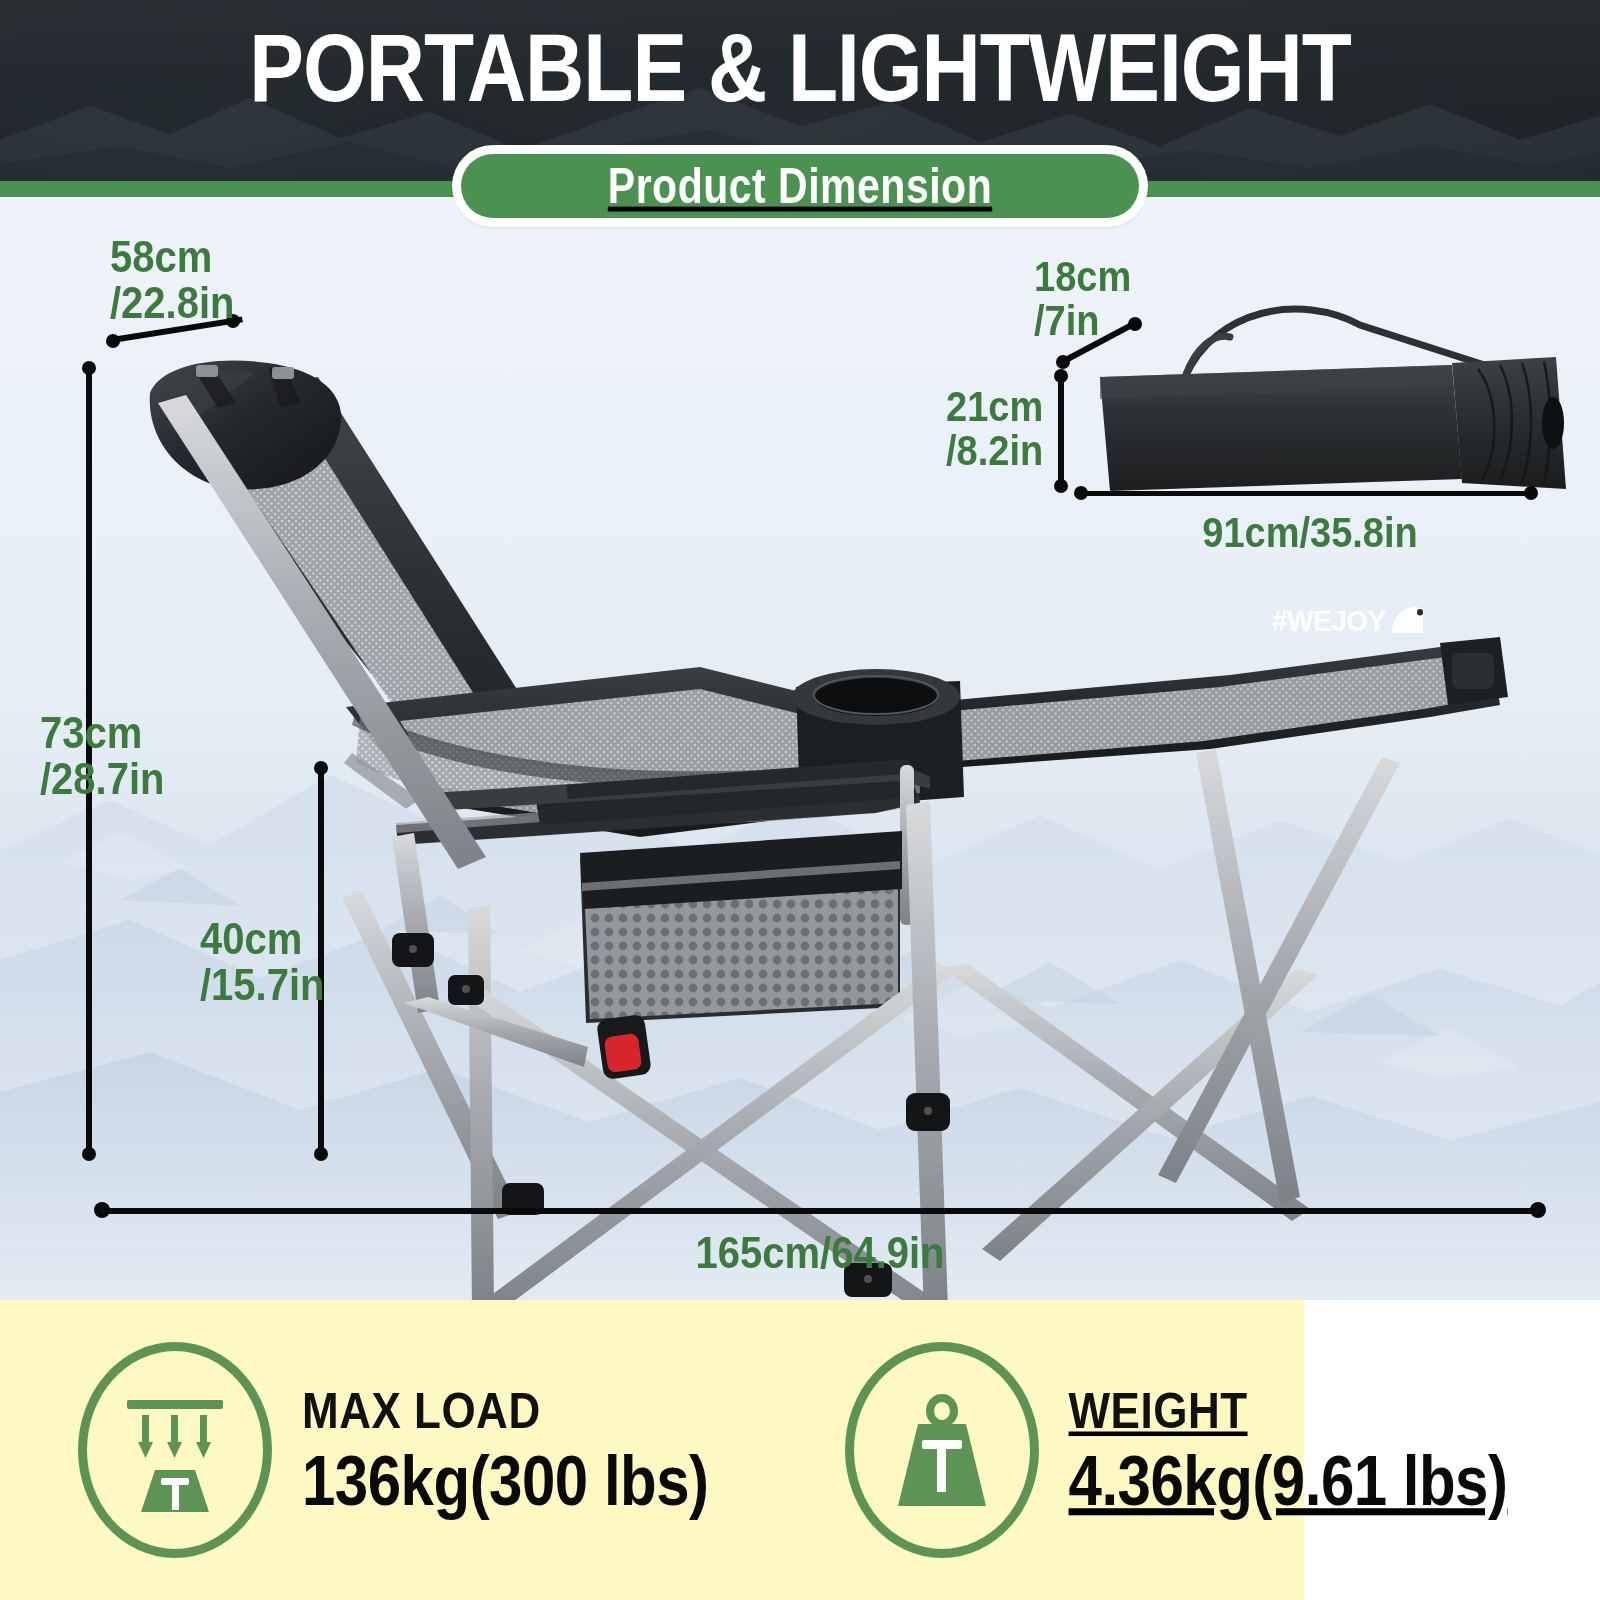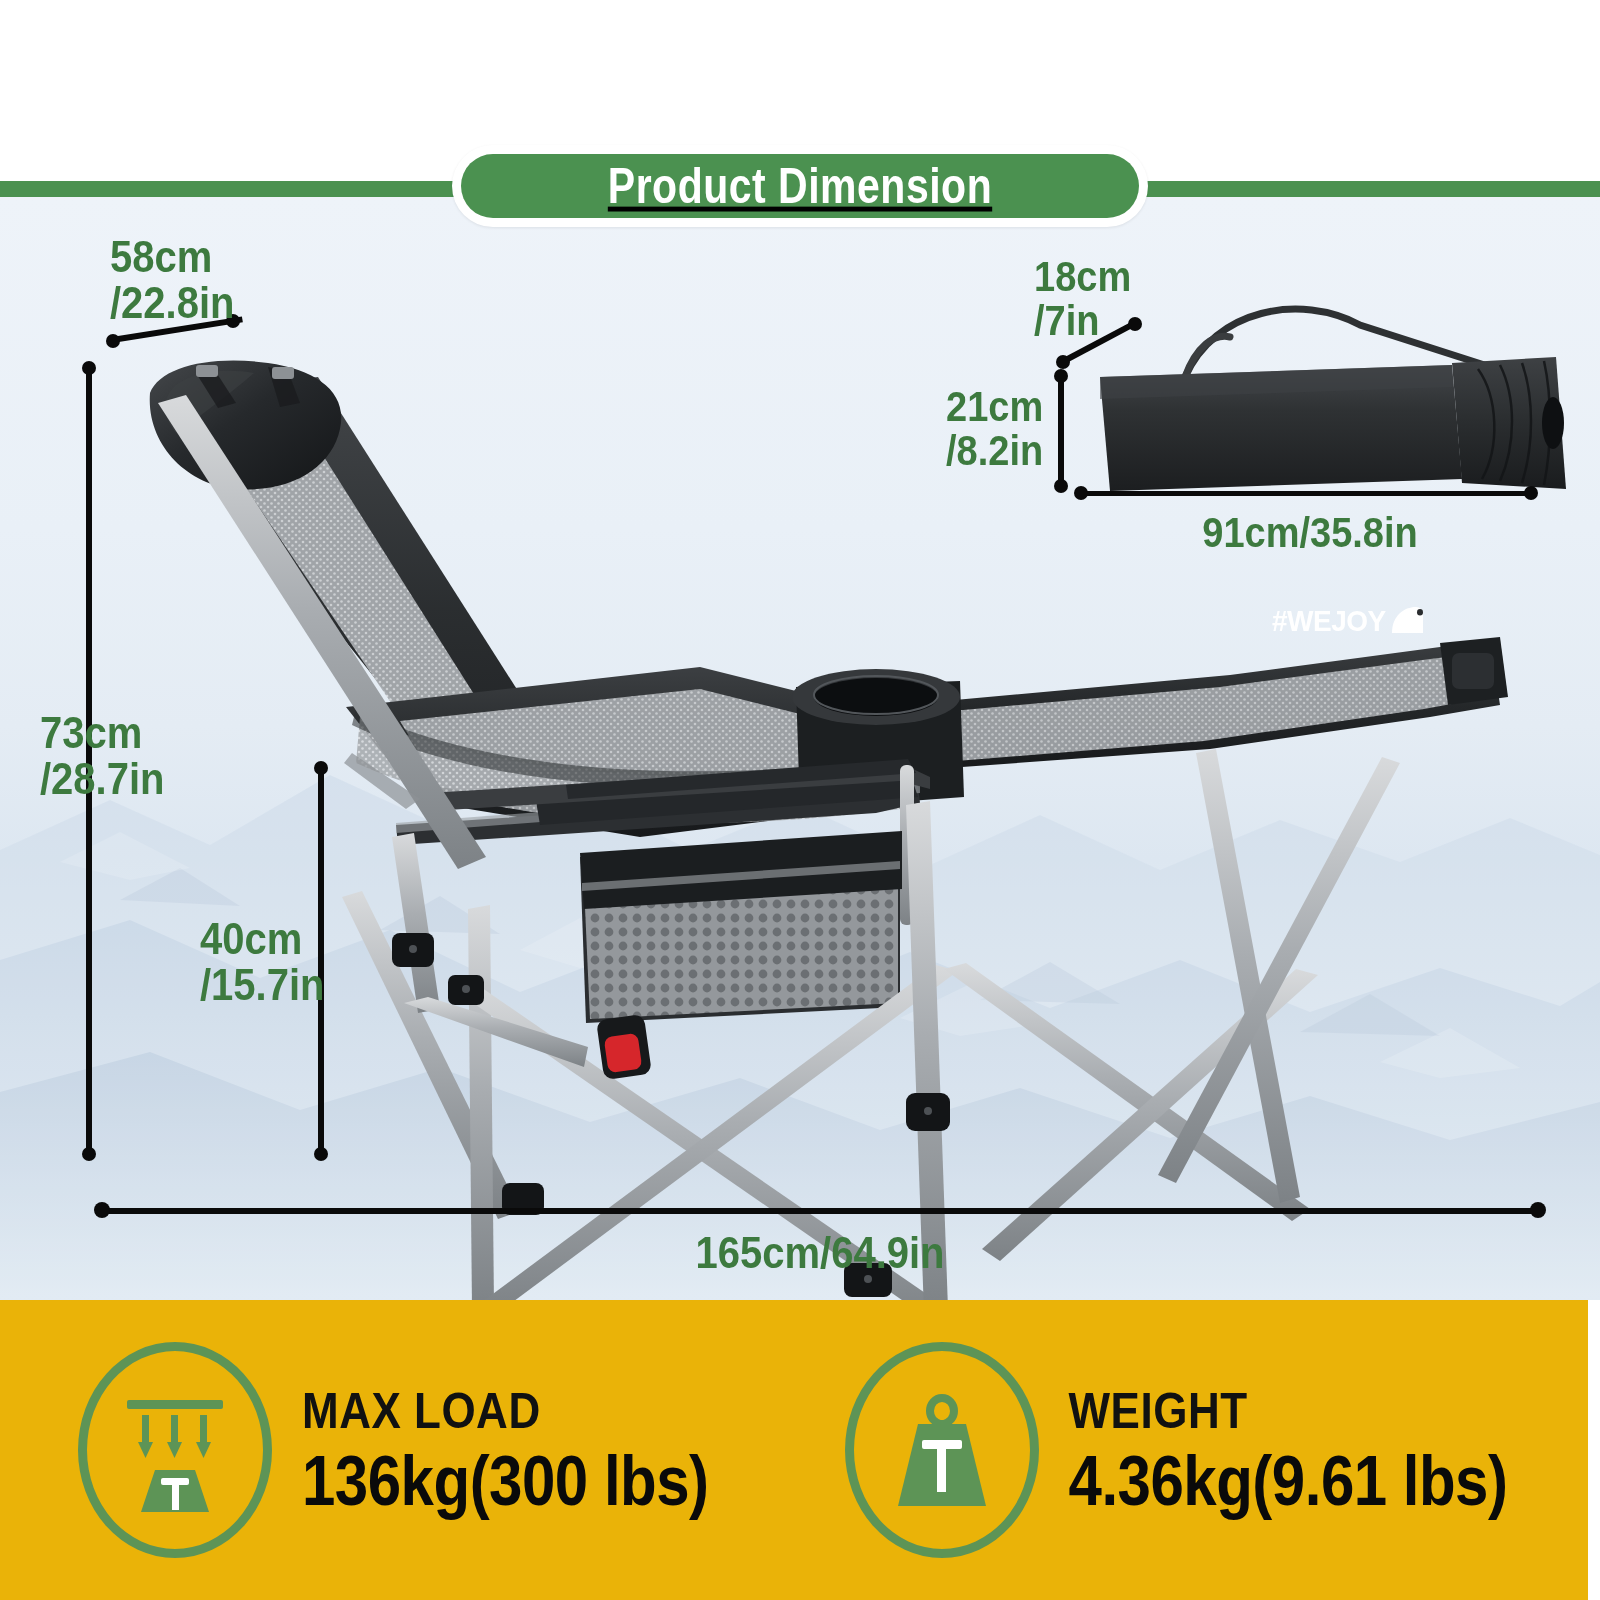--- a/index.html
+++ b/index.html
@@ -66,21 +66,21 @@
     transform:scaleY(1.1);transform-origin:left top;
   }
   .dim.c{transform:scaleY(1.1);transform-origin:center top;text-align:center;}
 
   
   .ln{position:absolute;background:#0a0a0a;}
   .dot{position:absolute;background:#0a0a0a;border-radius:50%;}
 
   
   .specs{
-    position:absolute;left:0;top:1300px;width:1588px;height:300px;background:#eab308;
+    position:absolute;left:0;top:1300px;width:1304px;height:300px;background:#fef9c3;
     display:flex;align-items:center;
   }
   .spec{display:flex;align-items:center;}
   .spec-ring{
     width:176px;height:198px;border:9px solid #5d9456;border-radius:50%;
     display:flex;align-items:center;justify-content:center;flex:0 0 auto;
   }
   .spec-txt{margin-left:30px;}
   .spec-label{
     font-size:44px;font-weight:bold;color:#111;letter-spacing:.5px;
@@ -95,20 +95,27 @@
     color:#fff;font-size:28px;font-weight:bold;letter-spacing:-.5px;
     display:flex;align-items:center;
     transform:scaleY(1.08);transform-origin:left center;
   }
 </style>
 </head>
 <body>
 
 <div class="canvas">
 
+  <div class="header">
+    <svg class="hdr-peaks" viewBox="0 0 1600 120" preserveAspectRatio="none">
+      <path d="M0,120 L0,72 L90,38 L170,66 L250,30 L340,70 L430,44 L520,82 L610,50 L700,20 L800,58 L890,34 L980,74 L1070,46 L1160,78 L1250,40 L1340,68 L1430,36 L1520,72 L1600,48 L1600,120 Z" fill="#3a4348" opacity="0.85"></path>
+      <path d="M0,120 L0,96 L120,78 L230,100 L350,74 L470,104 L590,80 L710,62 L830,96 L950,76 L1070,104 L1190,82 L1310,100 L1430,78 L1540,98 L1600,84 L1600,120 Z" fill="#2b3438" opacity="0.9"></path>
+    </svg>
+    <div class="hdr-title">PORTABLE &amp; LIGHTWEIGHT</div>
+  </div>
   <div class="green-strip"></div>
 
   <div class="body-bg">
     <svg class="mtn" viewBox="0 0 1600 700" preserveAspectRatio="none">
       <defs>
         <linearGradient id="mg1" x1="0" y1="0" x2="0" y2="1">
           <stop offset="0%" stop-color="#cfdcea"></stop>
             <stop offset="100%" stop-color="#e8eff6"></stop>
         </linearGradient>
         <linearGradient id="mg2" x1="0" y1="0" x2="0" y2="1">
@@ -370,21 +377,21 @@
           <rect x="44" y="94" width="28" height="7" rx="2" fill="#ffffff"></rect>
           <rect x="55" y="94" width="7" height="32" fill="#ffffff"></rect>
         </svg>
       </div>
       <div class="spec-txt">
         <div class="spec-label">MAX LOAD</div>
         <div class="spec-value">136kg(300 lbs)</div>
       </div>
     </div>
 
-    <div class="spec" style="margin-left:136px;">
+    <div class="spec" style="margin-left:136px;text-decoration:underline;">
       <div class="spec-ring">
         <svg width="116" height="132" viewBox="0 0 116 132">
           <path d="M58,14 C65,14 70,20 70,27 C70,33 66,38 60,40 L56,40 C50,38 46,33 46,27 C46,20 51,14 58,14 Z" fill="none" stroke="#5d9456" stroke-width="8"></path>
           <path d="M34,40 L82,40 L102,122 L14,122 Z" fill="#5d9456"></path>
           <rect x="38" y="56" width="40" height="9" rx="2" fill="#ffffff"></rect>
           <rect x="53" y="56" width="9" height="52" fill="#ffffff"></rect>
         </svg>
       </div>
       <div class="spec-txt">
         <div class="spec-label">WEIGHT</div>

